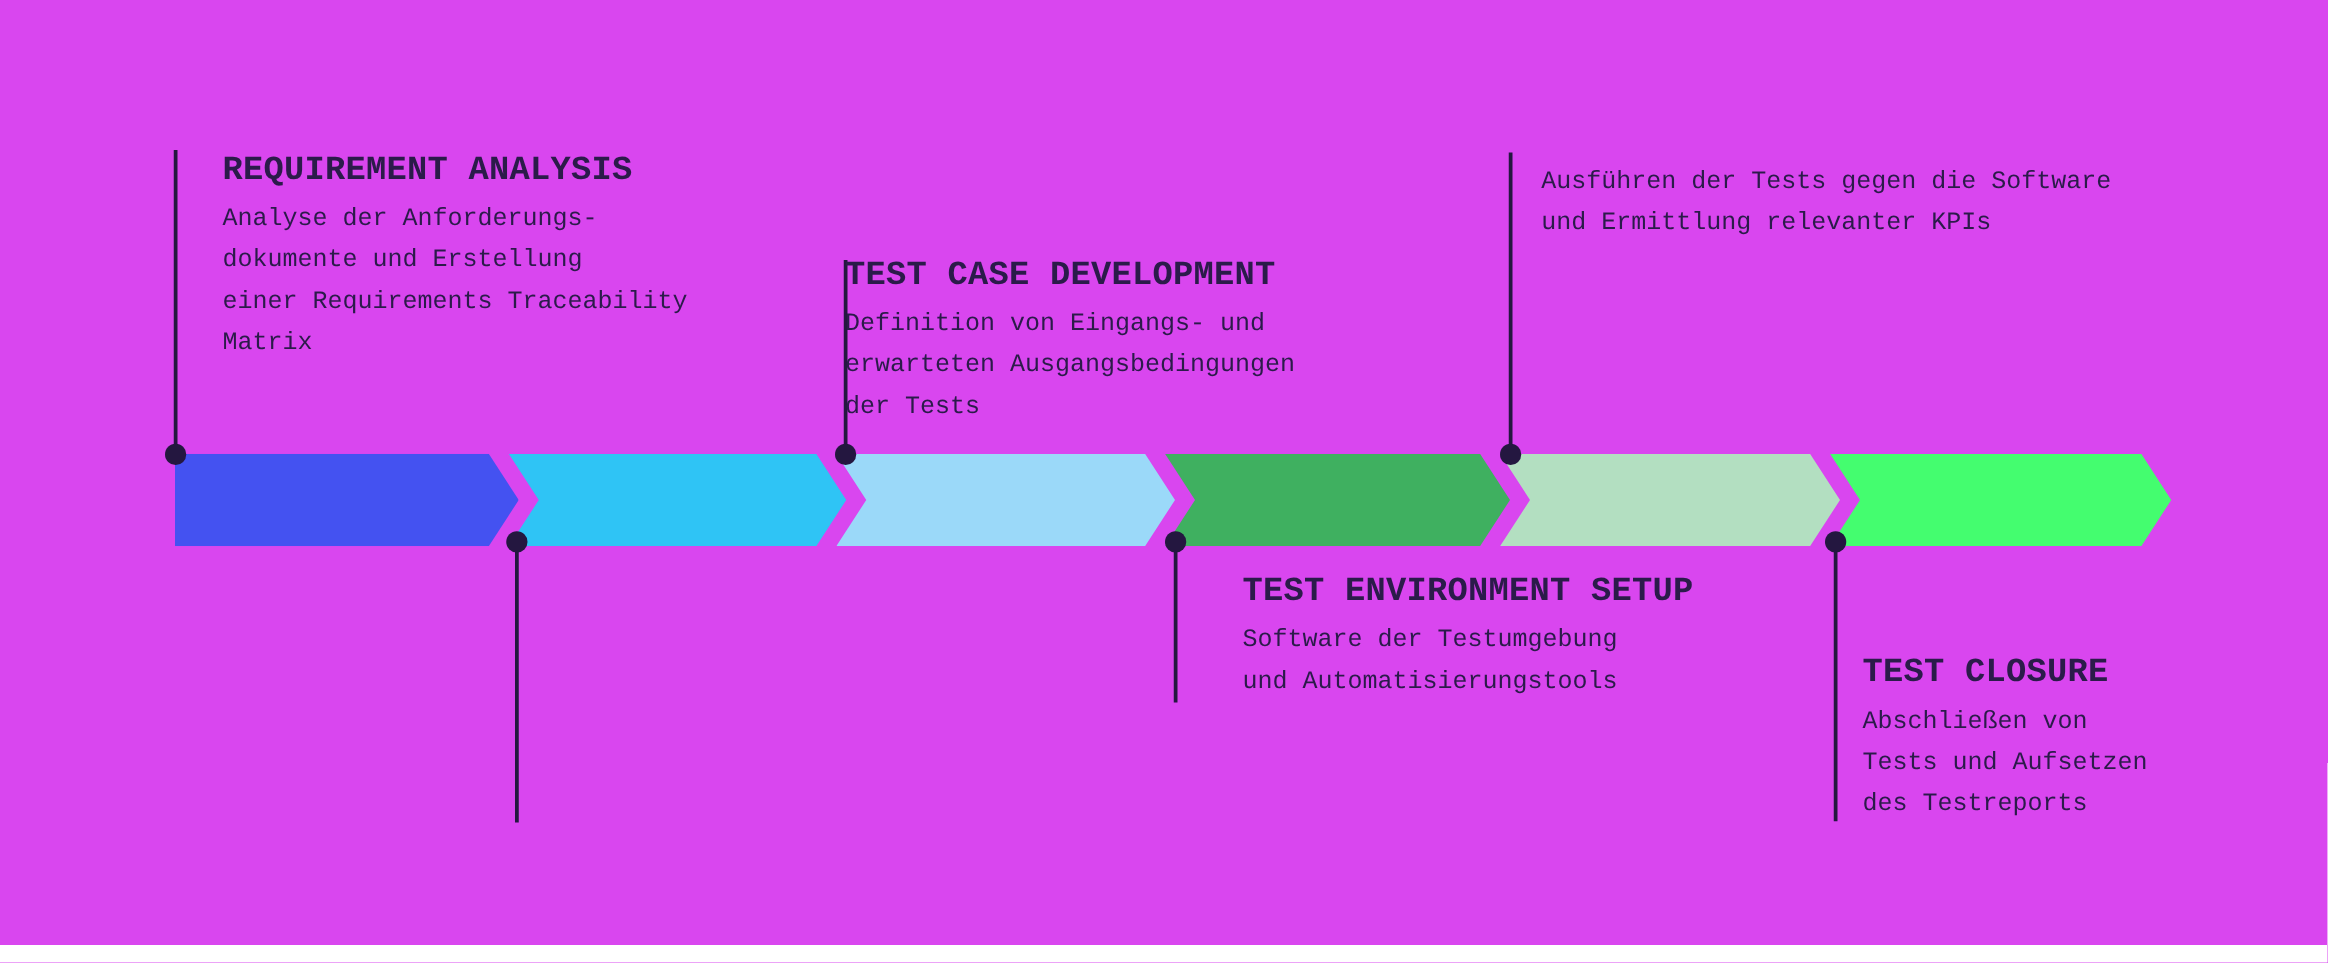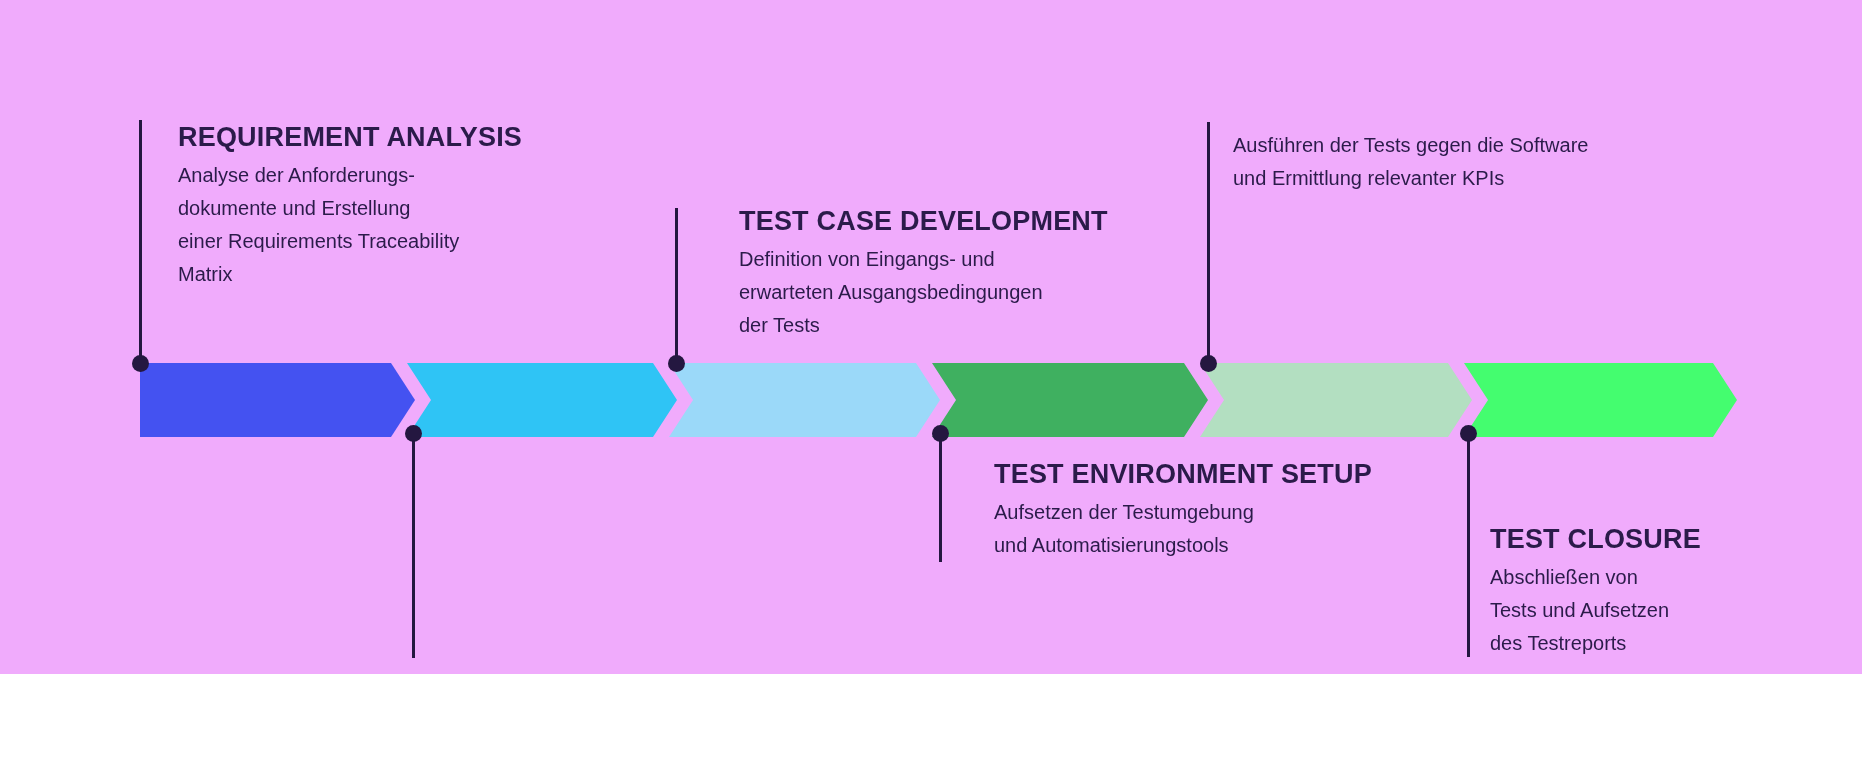--- a/index.html
+++ b/index.html
@@ -3,23 +3,23 @@
 <meta charset="utf-8">
 <style>
   html, body {
     margin: 0;
     padding: 0;
     background: #ffffff;
   }
   .canvas {
     position: relative;
     width: 1862px;
-    height: 674px;
-    background: #f0abfc;
-    font-family: Liberation Sans, sans-serif;
+    height: 756px;
+    background: #d946ef;
+    font-family: Liberation Mono, monospace;
     overflow: hidden;
   }
   
   .arrow {
     position: absolute;
     top: 363px;
     height: 74px;
   }
   .arrow.first {
     clip-path: polygon(0 0, calc(100% - 24px) 0, 100% 50%, calc(100% - 24px) 100%, 0 100%);
@@ -76,21 +76,21 @@
     white-space: nowrap;
   }
   .phase-desc {
     margin-top: 7px;
     font-size: 20px;
     line-height: 33px;
     white-space: pre-line;
   }
   .p1 { left: 178px;  top: 122px; }
   .p2 { left: 443px;  top: 492px; }
-  .p3 { left: 739px;  top: 206px; }
+  .p3 { left: 676px;  top: 206px; }
   .p4 { left: 970px;  top: 459px; margin-left: 24px; }
   .p5 { left: 1233px; top: 122px; }
   .p6 { left: 1490px; top: 524px; }
 </style>
 </head>
 <body>
 
 <div class="canvas">
 
   <div class="arrow first a1" style="background: rgb(68, 82, 241);"></div>
@@ -125,21 +125,21 @@
 
   <div class="phase-label p3">
     <div class="phase-title">TEST CASE DEVELOPMENT</div>
     <div class="phase-desc">Definition von Eingangs- und
 erwarteten Ausgangsbedingungen
 der Tests</div>
   </div>
 
   <div class="phase-label p4">
     <div class="phase-title">TEST ENVIRONMENT SETUP</div>
-    <div class="phase-desc">Aufsetzen der Testumgebung
+    <div class="phase-desc">Software der Testumgebung
 und Automatisierungstools</div>
   </div>
 
   <div class="phase-label p5">
     <div class="phase-desc">Ausführen der Tests gegen die Software
 und Ermittlung relevanter KPIs</div>
   </div>
 
   <div class="phase-label p6">
     <div class="phase-title">TEST CLOSURE</div>

